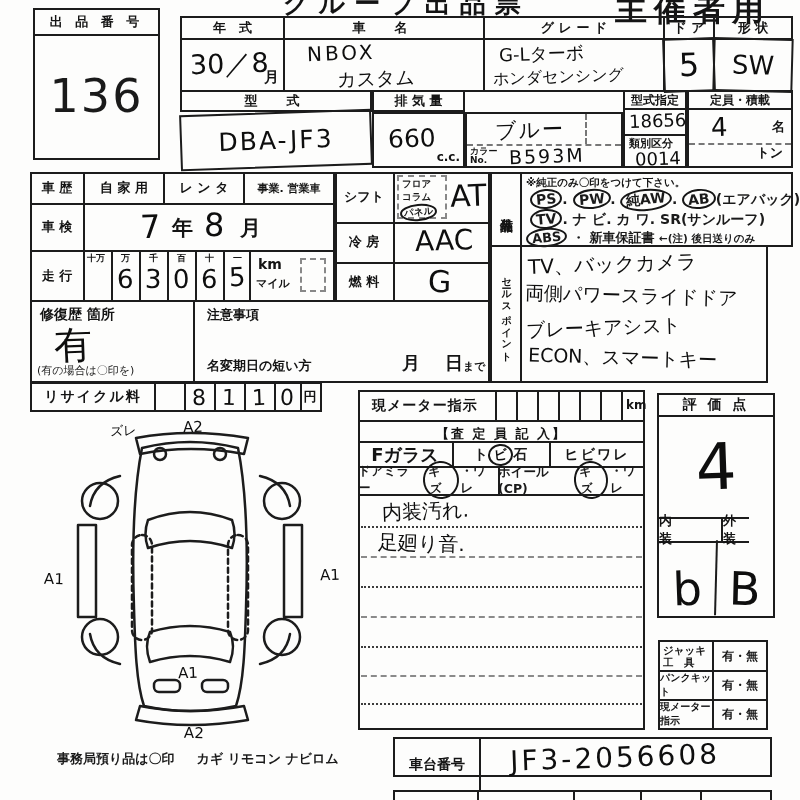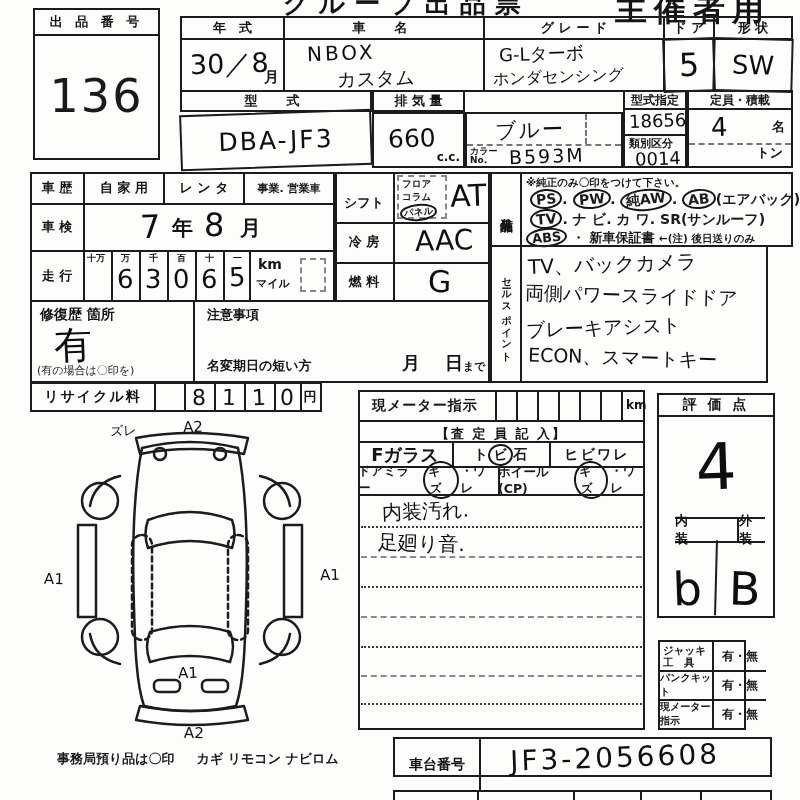--- a/index.html
+++ b/index.html
@@ -135,21 +135,21 @@
     <span class="lbl" style="position:absolute;left:12px;bottom:6px;font-size:13px;">名変期日の短い方</span>
     <span class="lbl" style="position:absolute;left:207px;bottom:6px;font-size:18px;">月</span>
     <span class="lbl" style="position:absolute;left:250px;bottom:6px;font-size:18px;">日</span>
     <span class="lbl" style="position:absolute;left:268px;bottom:7px;font-size:11px;">まで</span>
   </div>
 
   <div class="a b" style="left:335px;top:172px;width:155px;height:130px;"></div>
   <div class="a vline" style="left:393px;top:172px;height:130px;"></div>
   <div class="a hline" style="left:335px;top:222px;width:155px;"></div>
   <div class="a hline" style="left:335px;top:262px;width:155px;"></div>
-  <div class="a c lbl" style="left:337px;top:174px;width:54px;height:46px;font-size:13px;margin-top:6px;">シフト</div>
+  <div class="a c lbl" style="left:337px;top:174px;width:54px;height:46px;font-size:13px;">シフト</div>
   <div class="a" style="left:397px;top:175px;width:50px;height:44px;border:2px dashed #888;font-size:9.5px;font-weight:bold;line-height:1.35;padding:1px 3px;">
     <div>フロア</div>
     <div>コラム</div>
     <div class="oval" style="padding:0 2px;margin-left:-2px;">パネル</div>
   </div>
   <span class="a hw" style="left:450px;top:178px;font-size:30px;">AT</span>
   <div class="a c lbl" style="left:337px;top:224px;width:54px;height:36px;font-size:13px;">冷 房</div>
   <span class="a hw" style="left:415px;top:224px;font-size:28px;">AAC</span>
   <div class="a c lbl" style="left:337px;top:264px;width:54px;height:36px;font-size:13px;">燃 料</div>
   <span class="a hw2" style="left:428px;top:264px;font-size:30px;">G</span>
@@ -271,31 +271,31 @@
   <div class="a dashline" style="left:361px;top:556px;width:281px;"></div>
   <div class="a dotline" style="left:361px;top:586px;width:281px;"></div>
   <div class="a dashline" style="left:361px;top:616px;width:281px;"></div>
   <div class="a dotline" style="left:361px;top:646px;width:281px;"></div>
   <div class="a dashline" style="left:361px;top:675px;width:281px;"></div>
   <div class="a dotline" style="left:361px;top:703px;width:281px;"></div>
 
   <div class="a b" style="left:657px;top:393px;width:118px;height:225px;">
     <div class="c lbl" style="height:20px;border-bottom:2px solid #1c1c1c;font-size:14px;letter-spacing:3px;">評 価 点</div>
     <div class="c hw" style="height:100px;font-size:64px;">4</div>
-    <div style="position:absolute;left:16px;top:122px;width:90px;height:22px;border-top:2px solid #1c1c1c;border-bottom:2px solid #1c1c1c;display:flex;gap:36px;">
+    <div style="position:absolute;left:0;top:122px;width:90px;height:22px;border-top:2px solid #1c1c1c;border-bottom:2px solid #1c1c1c;display:flex;gap:36px;">
       <span class="c lbl" style="width:57px;font-size:13px;">内 装</span>
       <span class="c lbl" style="width:57px;border-left:2px solid #1c1c1c;font-size:13px;">外 装</span>
     </div>
     <div style="position:absolute;left:0;top:146px;width:114px;height:75px;display:flex;">
       <span class="c hw" style="width:57px;font-size:46px;align-items:flex-end;">b</span>
       <span class="c hw2" style="width:57px;border-left:2px solid #1c1c1c;font-size:46px;align-items:flex-end;">B</span>
     </div>
   </div>
 
-  <div class="a b" style="left:658px;top:640px;width:88px;height:90px;">
+  <div class="a b" style="left:658px;top:640px;width:110px;height:90px;">
     <div class="a vline" style="left:52px;top:0;height:86px;"></div>
     <div class="a hline" style="left:0;top:28px;width:106px;"></div>
     <div class="a hline" style="left:0;top:57px;width:106px;"></div>
     <div class="lbl" style="position:absolute;left:3px;top:2px;font-size:10.5px;line-height:1.15;">
       <div>ジャッキ</div>
       <div>工　具</div>
     </div>
     <span class="a c lbl" style="left:54px;top:0;width:52px;height:28px;font-size:12px;">有・無</span>
     <span class="a c lbl" style="left:0;top:30px;width:52px;height:26px;font-size:10px;">パンクキット</span>
     <span class="a c lbl" style="left:54px;top:30px;width:52px;height:26px;font-size:12px;">有・無</span>

